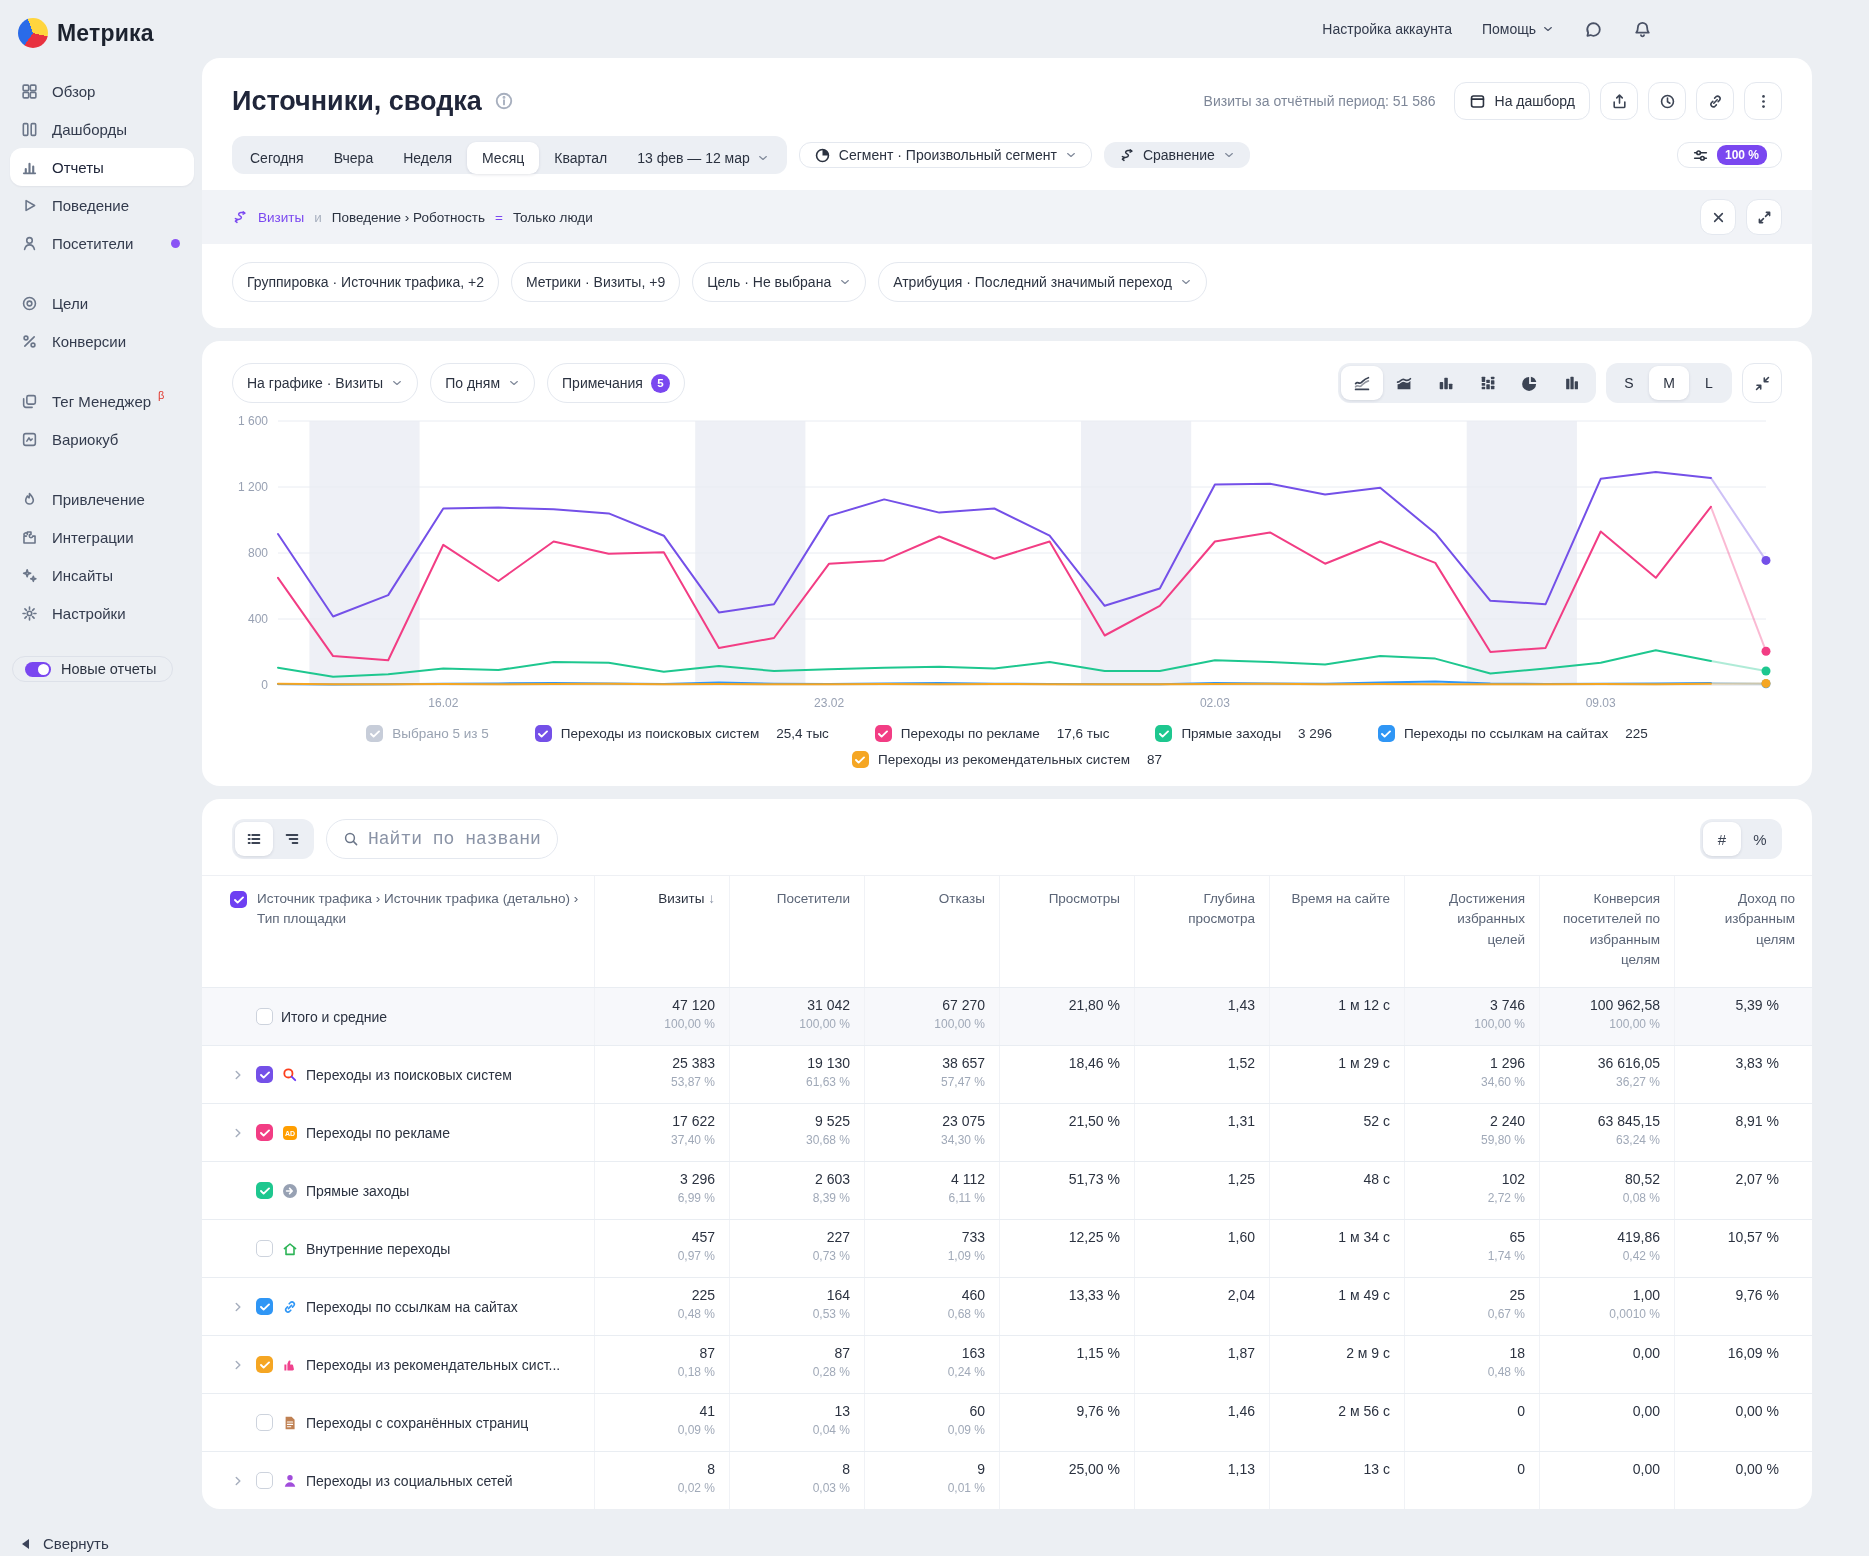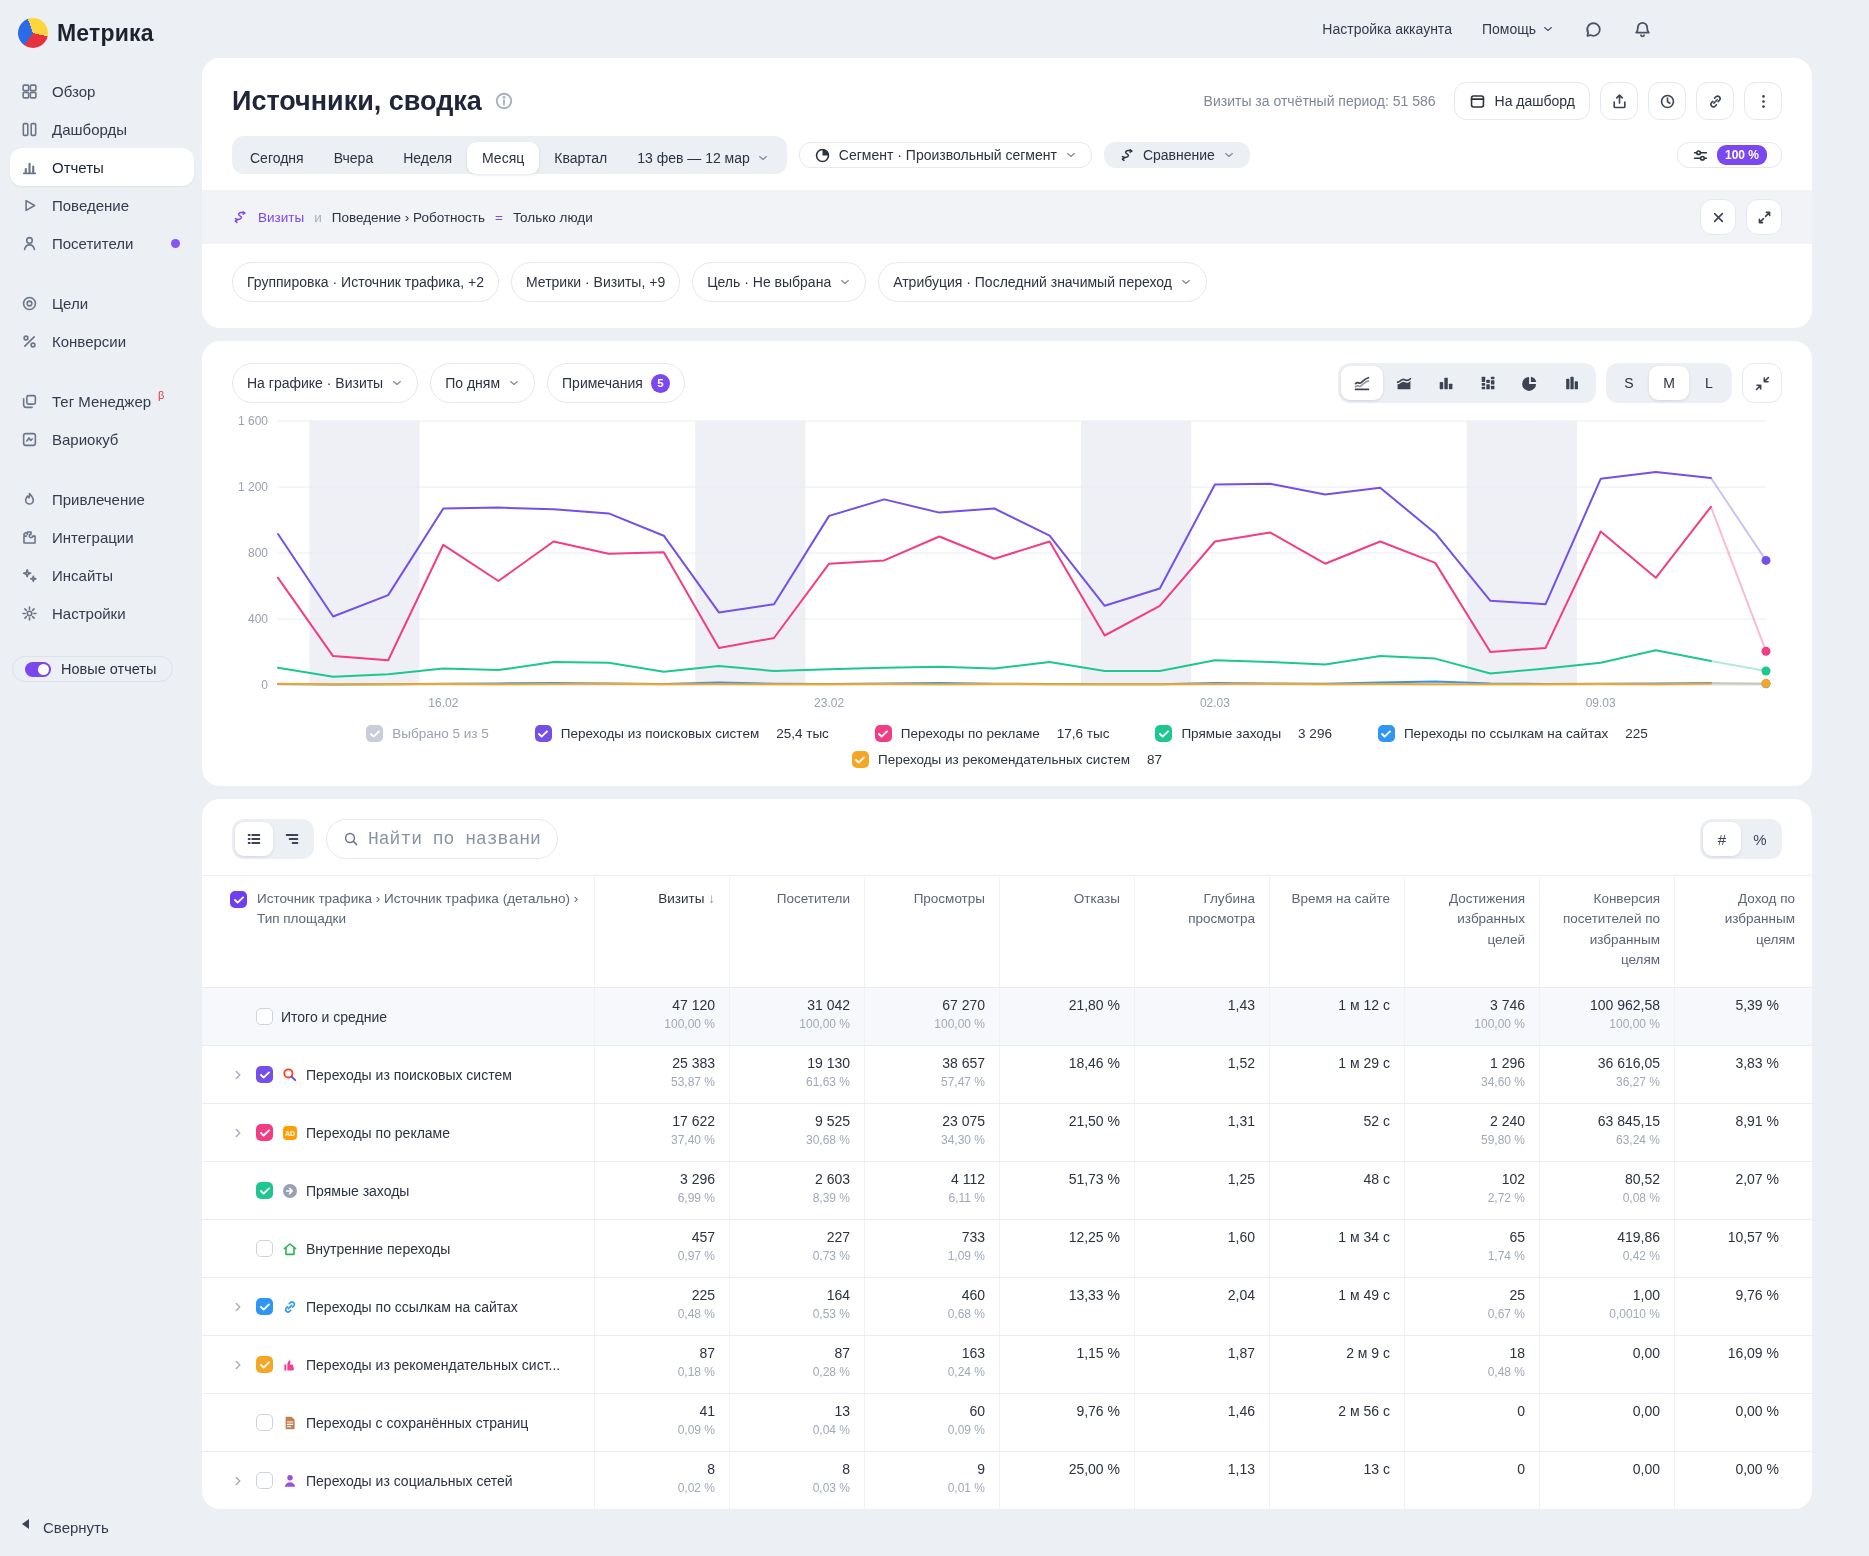--- a/index.html
+++ b/index.html
@@ -24,21 +24,21 @@
     border-radius:12px; color:#333b4d; font-size:15px; cursor:pointer; position:relative; }
   .nav-item .ic { color:#6b7689; width:19px; }
   .nav-item.active { background:#fff; box-shadow:0 1px 2px rgba(30,40,70,.06); color:#20263a; }
   .nav-item.gap { margin-top:22px; }
   .beta { color:#e0382e; font-size:11px; margin-left:-6px; margin-top:-12px; }
   .nav-dot { width:9px; height:9px; border-radius:50%; background:#8a53f5; margin-left:auto; margin-right:4px; }
   .new-reports { margin:24px 0 0 2px; display:inline-flex; align-items:center; gap:10px;
     border:1px solid #dde1e9; border-radius:20px; height:26px; padding:0 16px 0 12px; font-size:14.5px; color:#2b3240; cursor:pointer; }
   .toggle { width:26px; height:15px; border-radius:8px; background:#7a47f0; position:relative; }
   .toggle::after { content:""; position:absolute; right:2px; top:2px; width:11px; height:11px; border-radius:50%; background:#fff; }
-  .collapse-row { position:absolute; left:22px; bottom:20px; display:flex; gap:14px; font-size:15px; color:#333b4d; cursor:pointer; }
+  .collapse-row { position:absolute; left:22px; bottom:4px; display:flex; align-items:center; gap:14px; font-size:15px; color:#333b4d; cursor:pointer; }
   .collapse-row .tri { width:0; height:0; border-top:5px solid transparent; border-bottom:5px solid transparent; border-right:7px solid #3c445a; }
 
   
   .main { position:absolute; left:202px; top:0; width:1610px; }
   .topbar { height:58px; display:flex; align-items:center; justify-content:flex-end; gap:30px; padding-right:160px; color:#323a4c; font-size:14px; }
   .topbar .link { display:flex; align-items:center; gap:6px; cursor:pointer; }
   .topbar .ic { color:#4a5266; }
   .card { background:#fff; border-radius:18px; margin-bottom:13px; }
 
   
@@ -678,22 +678,22 @@
         <div>
           <span class="cbx" style="background:#6e3ff2;margin-top:2px">
             <svg viewBox="0 0 10 8" width="10" height="8">
               <path d="M1 4l2.6 2.6L9 1.4" stroke="#fff" stroke-width="1.9" fill="none" stroke-linecap="round" stroke-linejoin="round"></path>
             </svg>
           </span>
           <span class="dim">Источник трафика › Источник трафика (детально) › Тип площадки</span>
         </div>
         <div><span style="color:#2b3240">Визиты</span> <span class="sort-arrow">↓</span></div>
         <div><span style="">Посетители</span></div>
+        <div><span style="">Отказы</span></div>
         <div><span style="">Просмотры</span></div>
-        <div><span style="">Отказы</span></div>
         <div><span style="">Глубина просмотра</span></div>
         <div><span style="">Время на сайте</span></div>
         <div><span style="">Достижения избранных целей</span></div>
         <div><span style="">Конверсия посетителей по избранным целям</span></div>
         <div><span style="">Доход по избранным целям</span></div>
       </div>
     <div>
         <div class="t-row total">
           <div class="dim-cell">
             <span class="chev-slot"></span>

